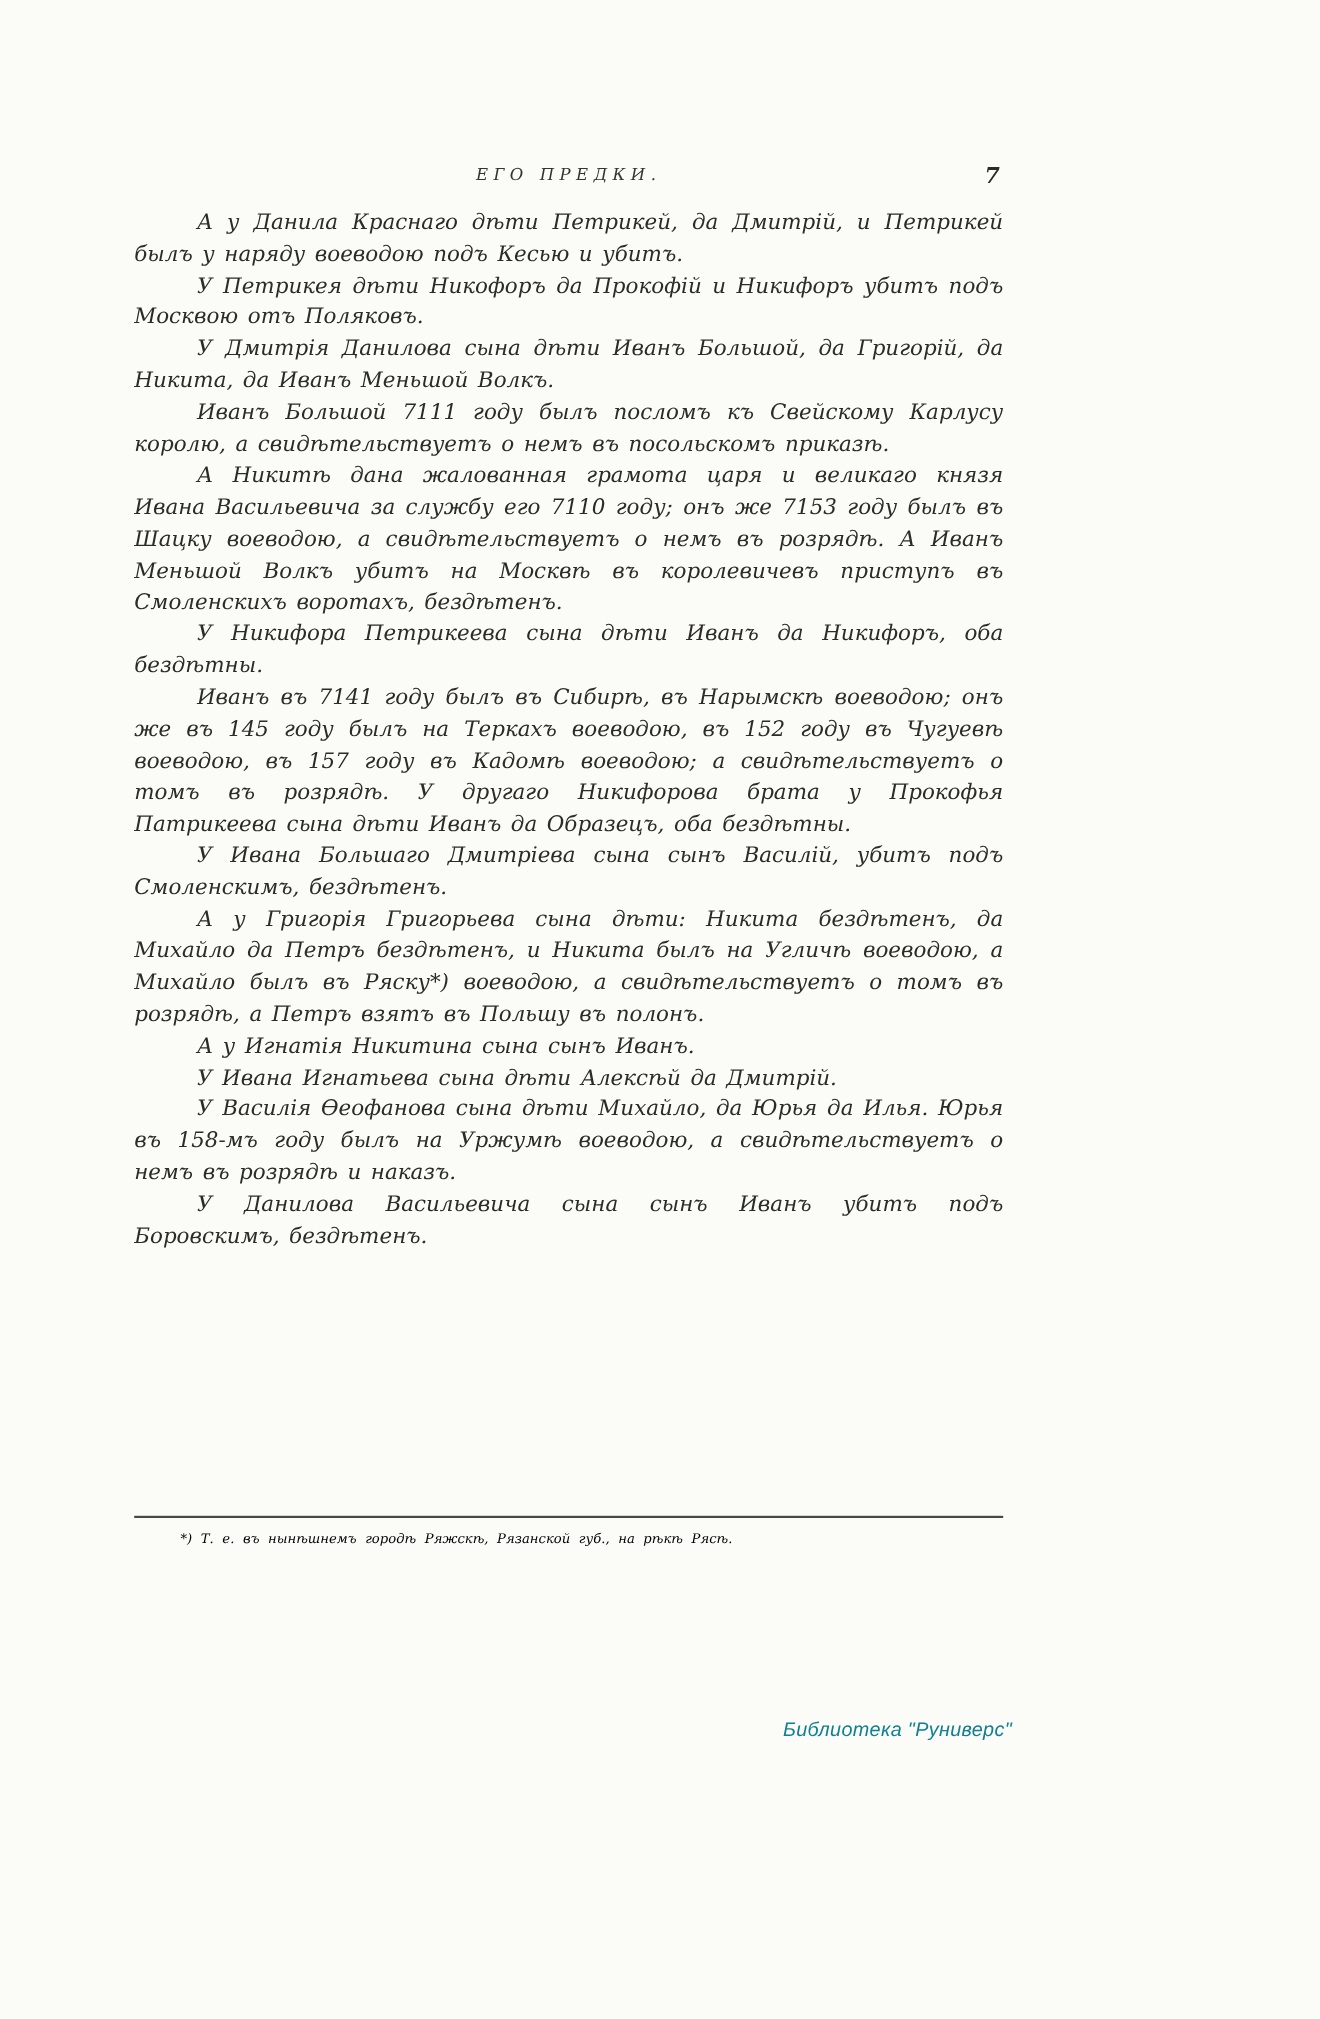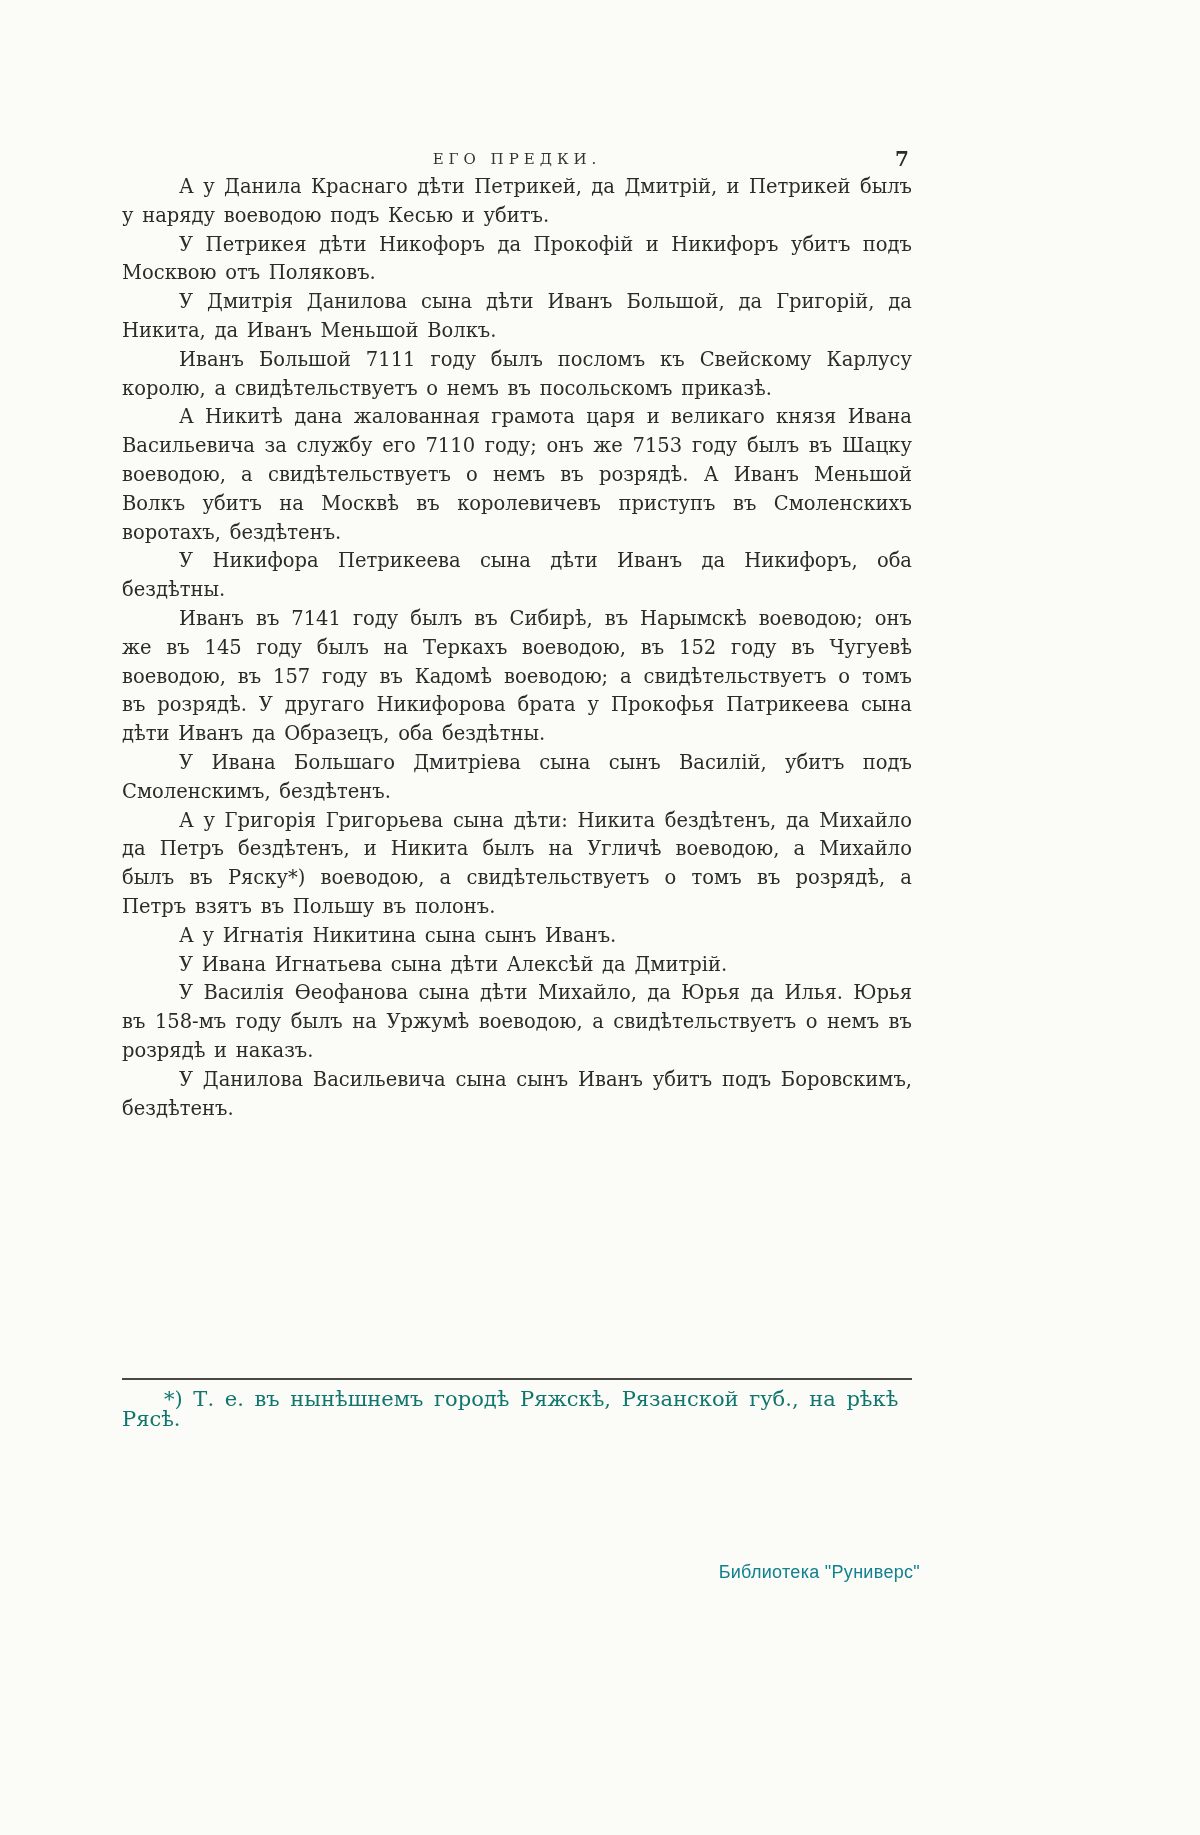--- a/index.html
+++ b/index.html
@@ -7,54 +7,55 @@
     width: 1200px; height: 1835px;
     background: var(--paper, #fbfbf8);
     font-family: "DejaVu Serif", "Liberation Serif", serif;
   }
   .page {
     position: relative;
     width: 1200px; height: 1835px;
     background: var(--paper, #fbfbf8);
     color: var(--ink, #2c2b28);
     overflow: hidden;
+    font-style: italic;
   }
   .running-head {
     position: absolute; top: 150px; left: 122px; width: 790px; height: 26px;
   }
   .head-title {
     text-align: center;
     font-size: 15px;
     letter-spacing: 5px;
     color: #35332f;
   }
   .page-number {
     position: absolute; right: 2px; top: -3px;
     font-size: 20px; font-weight: bold; letter-spacing: 1px;
   }
   .body-text {
-    position: absolute; top: 173px; left: 122px; width: 790px;
+    position: absolute; top: 188px; left: 122px; width: 790px;
     font-size: 19.5px;
     line-height: 28.8px;
     text-align: justify;
     word-spacing: 2.5px;
   }
   .body-text p { margin: 0; text-indent: 57px; }
   .footnote-block {
     position: absolute; top: 1378px; left: 122px; width: 790px;
     border-top: 2px solid #4a4843;
     padding-top: 9px;
   }
   .footnote {
     margin: 0;
-    font-size: 21px;
+    font-size: 12px;
     line-height: 20px;
     text-indent: 42px;
     word-spacing: 4px;
-    color: #0f766e;
+    color: #000000;
   }
   .watermark {
     position: absolute; top: 1562px; right: 280px;
     font-family: "Liberation Sans", "DejaVu Sans", sans-serif;
     font-size: 18px;
     letter-spacing: 0.3px;
     color: var(--watermark, #11808f);
   }
 </style>
 </head>

